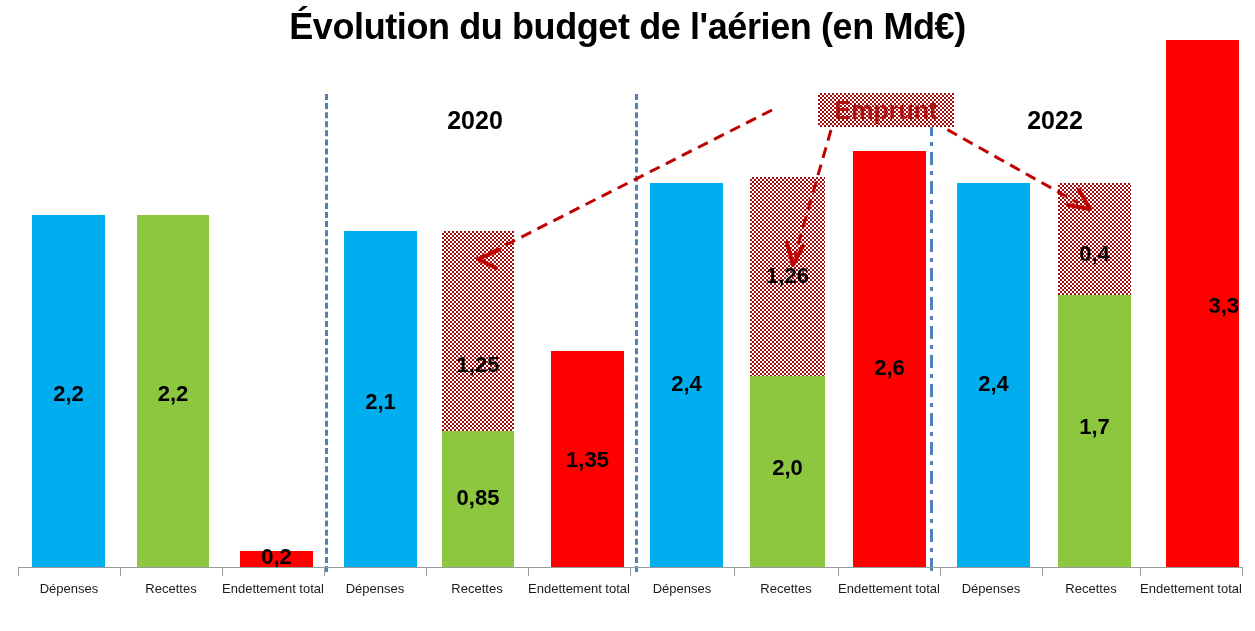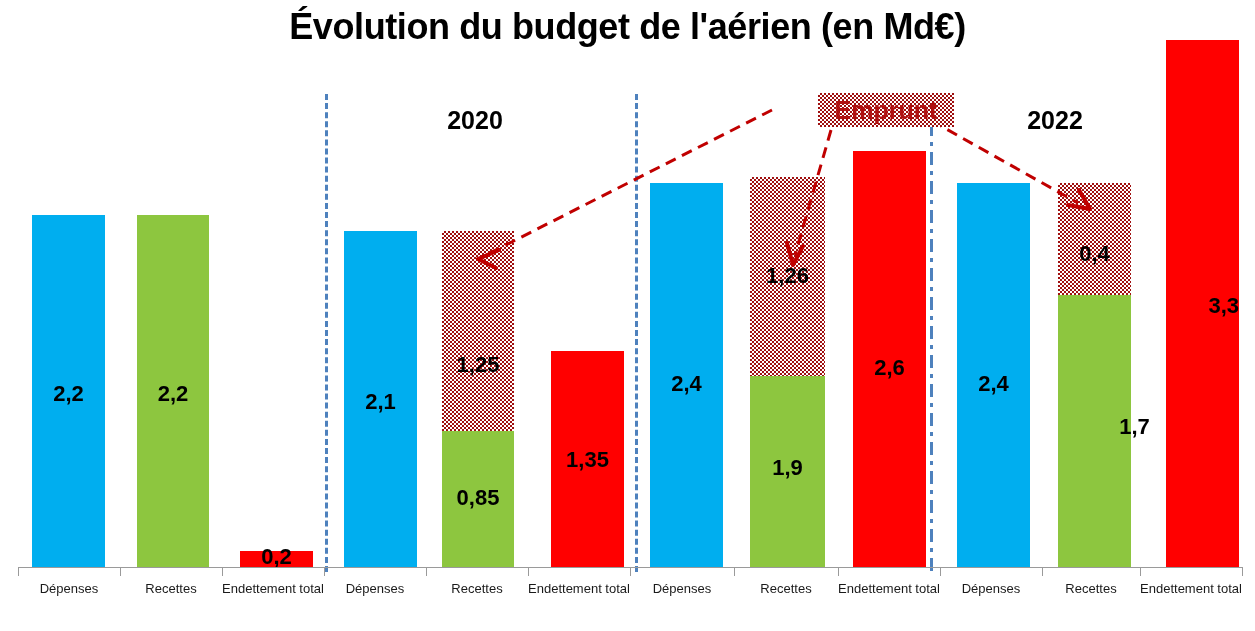--- a/index.html
+++ b/index.html
@@ -182,32 +182,32 @@
     <div class="bar hatch" style="left:442px; top:231px; width:72px; height:200px;"></div>
     <div class="bar-value" style="left:442px; top:320px; width:72px;margin-top:32px;">1,25</div>
 
     <div class="bar red" style="left:551px; top:351px; width:73px; height:216px;"></div>
     <div class="bar-value" style="left:551px; top:447px; width:73px;">1,35</div>
 
     <div class="bar blue" style="left:650px; top:183px; width:73px; height:384px;"></div>
     <div class="bar-value" style="left:650px; top:371px; width:73px;">2,4</div>
 
     <div class="bar green" style="left:750px; top:376px; width:75px; height:191px;"></div>
-    <div class="bar-value" style="left:750px; top:455px; width:75px;">1,9</div>
+    <div class="bar-value" style="left:750px; top:455px; width:75px;">2,0</div>
     <div class="bar hatch" style="left:750px; top:177px; width:75px; height:199px;"></div>
     <div class="bar-value" style="left:750px; top:263px; width:75px;">1,26</div>
 
     <div class="bar red" style="left:853px; top:151px; width:73px; height:416px;"></div>
     <div class="bar-value" style="left:853px; top:355px; width:73px;">2,6</div>
 
     <div class="bar blue" style="left:957px; top:183px; width:73px; height:384px;"></div>
     <div class="bar-value" style="left:957px; top:371px; width:73px;">2,4</div>
 
     <div class="bar green" style="left:1058px; top:295px; width:73px; height:272px;"></div>
-    <div class="bar-value" style="left:1058px; top:414px; width:73px;margin-left:40px;">1,7</div>
+    <div class="bar-value" style="left:1058px; top:414px; width:73px;">1,7</div>
     <div class="bar hatch" style="left:1058px; top:183px; width:73px; height:112px;"></div>
     <div class="bar-value" style="left:1058px; top:241px; width:73px;">0,4</div>
 
     <div class="bar red" style="left:1166px; top:40px; width:73px; height:527px;"></div>
     <div class="bar-value" style="left:1166px; top:293px; width:73px;text-align:right;">3,3</div>
 
   </div>
 
   <div class="separator" style="left:325px;"></div>
   <div class="separator" style="left:635px;"></div>

